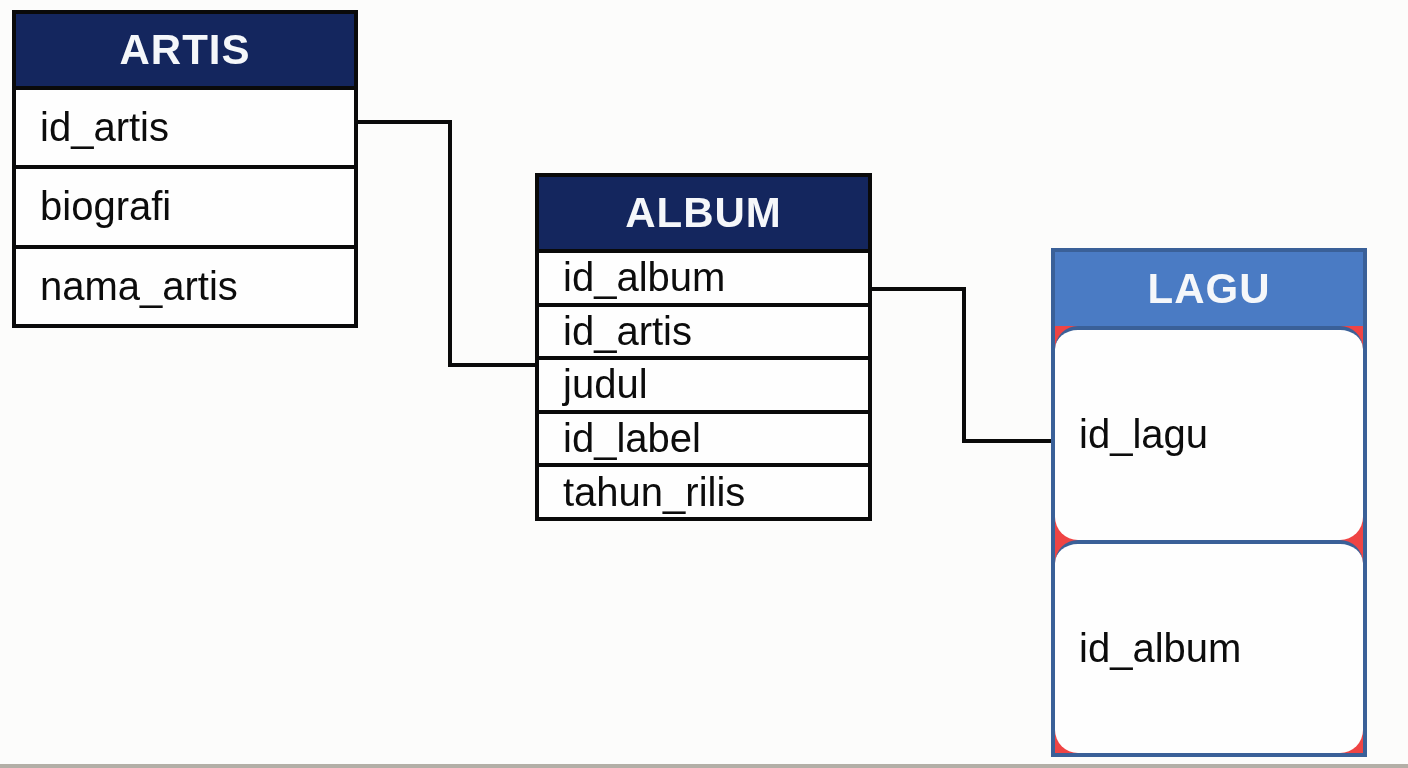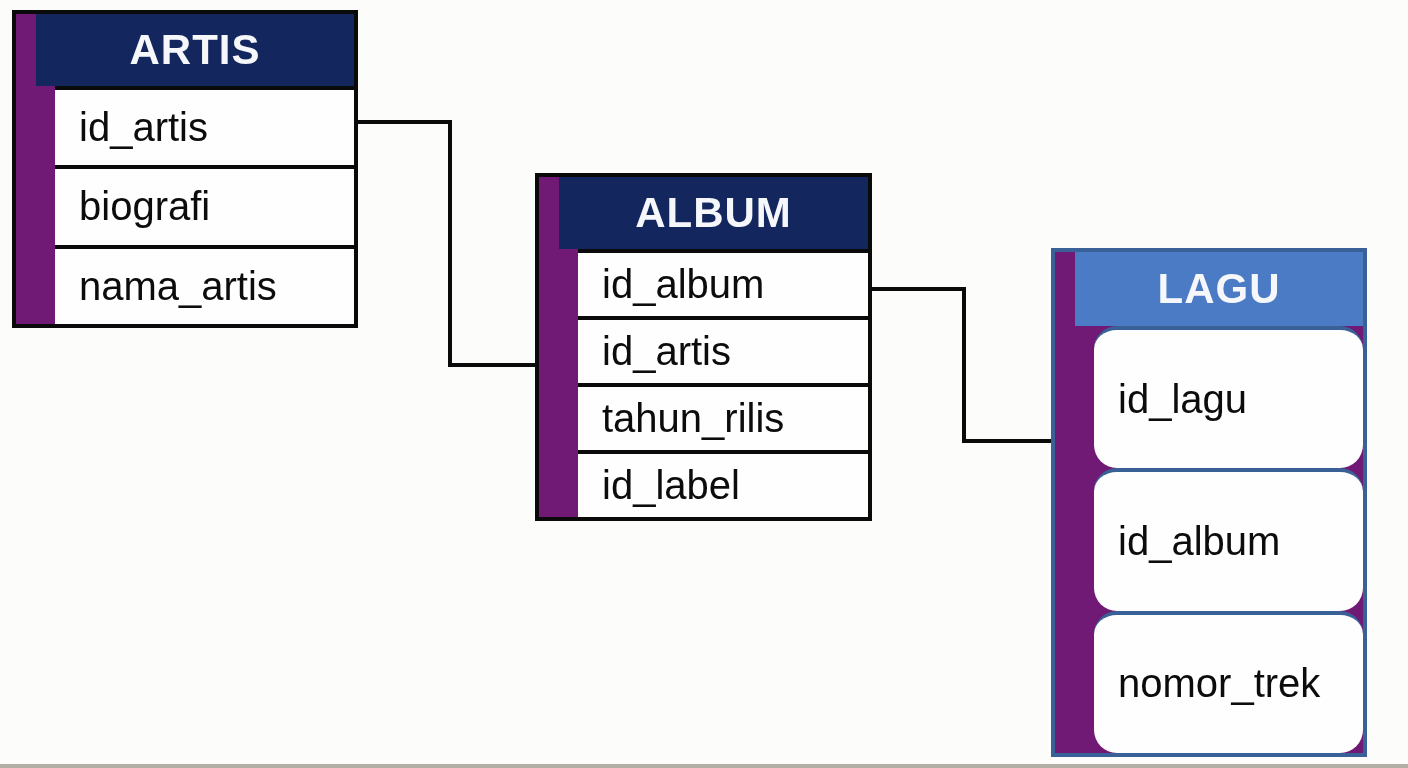--- a/index.html
+++ b/index.html
@@ -15,23 +15,22 @@
     font-family: "Liberation Sans", "DejaVu Sans", sans-serif;
   }
   .stage {
     position: absolute;
     inset: 0;
   }
   .entity {
     position: absolute;
     display: flex;
     flex-direction: column;
-    background: #701a75;
+    background: #ef4444;
     box-sizing: border-box;
-    padding-left: 20px;
   }
   .entity.dark-style {
     border: 4px solid #0a0a0a;
   }
   .entity.light-style {
     border: 4px solid #3a6098;
   }
   .entity-header {
     flex: 0 0 auto;
     display: flex;
@@ -51,21 +50,20 @@
     height: 74px;
   }
   .field-row {
     flex: 1 1 0;
     display: flex;
     align-items: center;
     padding-left: 24px;
     font-size: 40px;
     color: #0c0c0c;
     background: #fefefe;
-    margin-left: 19px;
   }
   .dark-style .field-row {
     border-top: 4px solid #0a0a0a;
   }
   .light-style .field-row {
     border-top: 4px solid #3a6098;
     border-radius: 23px;
   }
   .connector {
     position: absolute;
@@ -89,29 +87,29 @@
     <div class="entity-header">ARTIS</div>
     <div class="field-row">id_artis</div>
     <div class="field-row">biografi</div>
     <div class="field-row">nama_artis</div>
   </div>
 
   <div class="entity dark-style" style="left:535px; top:173px; width:337px; height:348px;">
     <div class="entity-header">ALBUM</div>
     <div class="field-row">id_album</div>
     <div class="field-row">id_artis</div>
+    <div class="field-row">judul</div>
+    <div class="field-row">id_label</div>
     <div class="field-row">tahun_rilis</div>
-    <div class="field-row">id_label</div>
   </div>
 
   <div class="entity light-style" style="left:1051px; top:248px; width:316px; height:509px;">
     <div class="entity-header">LAGU</div>
     <div class="field-row">id_lagu</div>
     <div class="field-row">id_album</div>
-    <div class="field-row">nomor_trek</div>
   </div>
 
   <div class="connector" style="left:358px; top:120px; width:94px; height:4px;"></div>
   <div class="connector" style="left:448px; top:120px; width:4px; height:247px;"></div>
   <div class="connector" style="left:448px; top:363px; width:87px; height:4px;"></div>
 
   <div class="connector" style="left:872px; top:287px; width:94px; height:4px;"></div>
   <div class="connector" style="left:962px; top:287px; width:4px; height:156px;"></div>
   <div class="connector" style="left:962px; top:439px; width:89px; height:4px;"></div>
 

